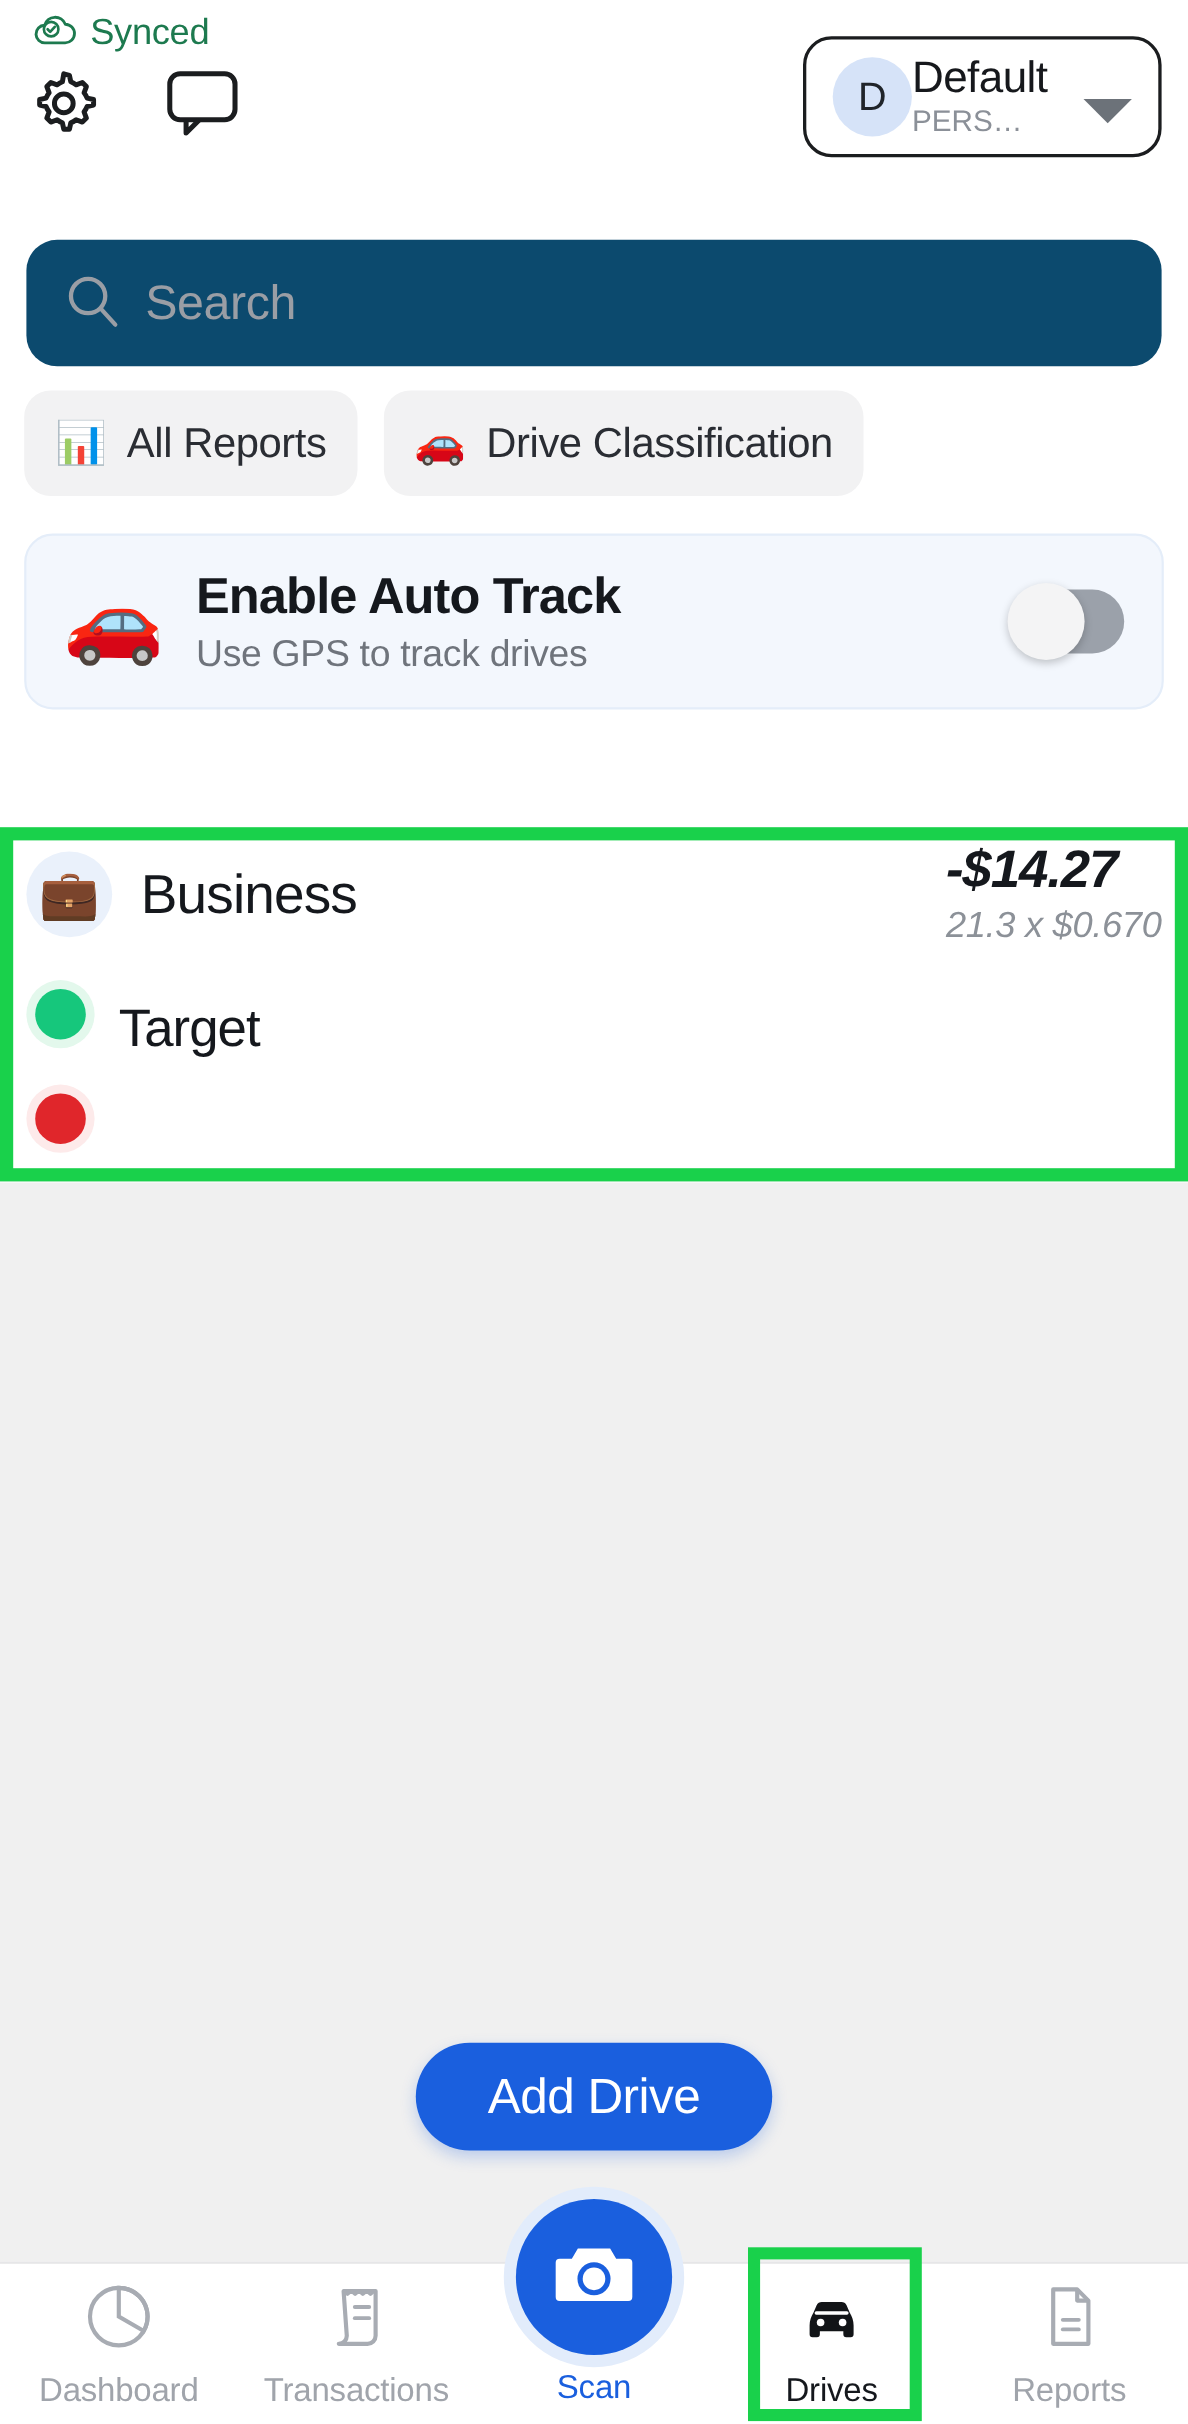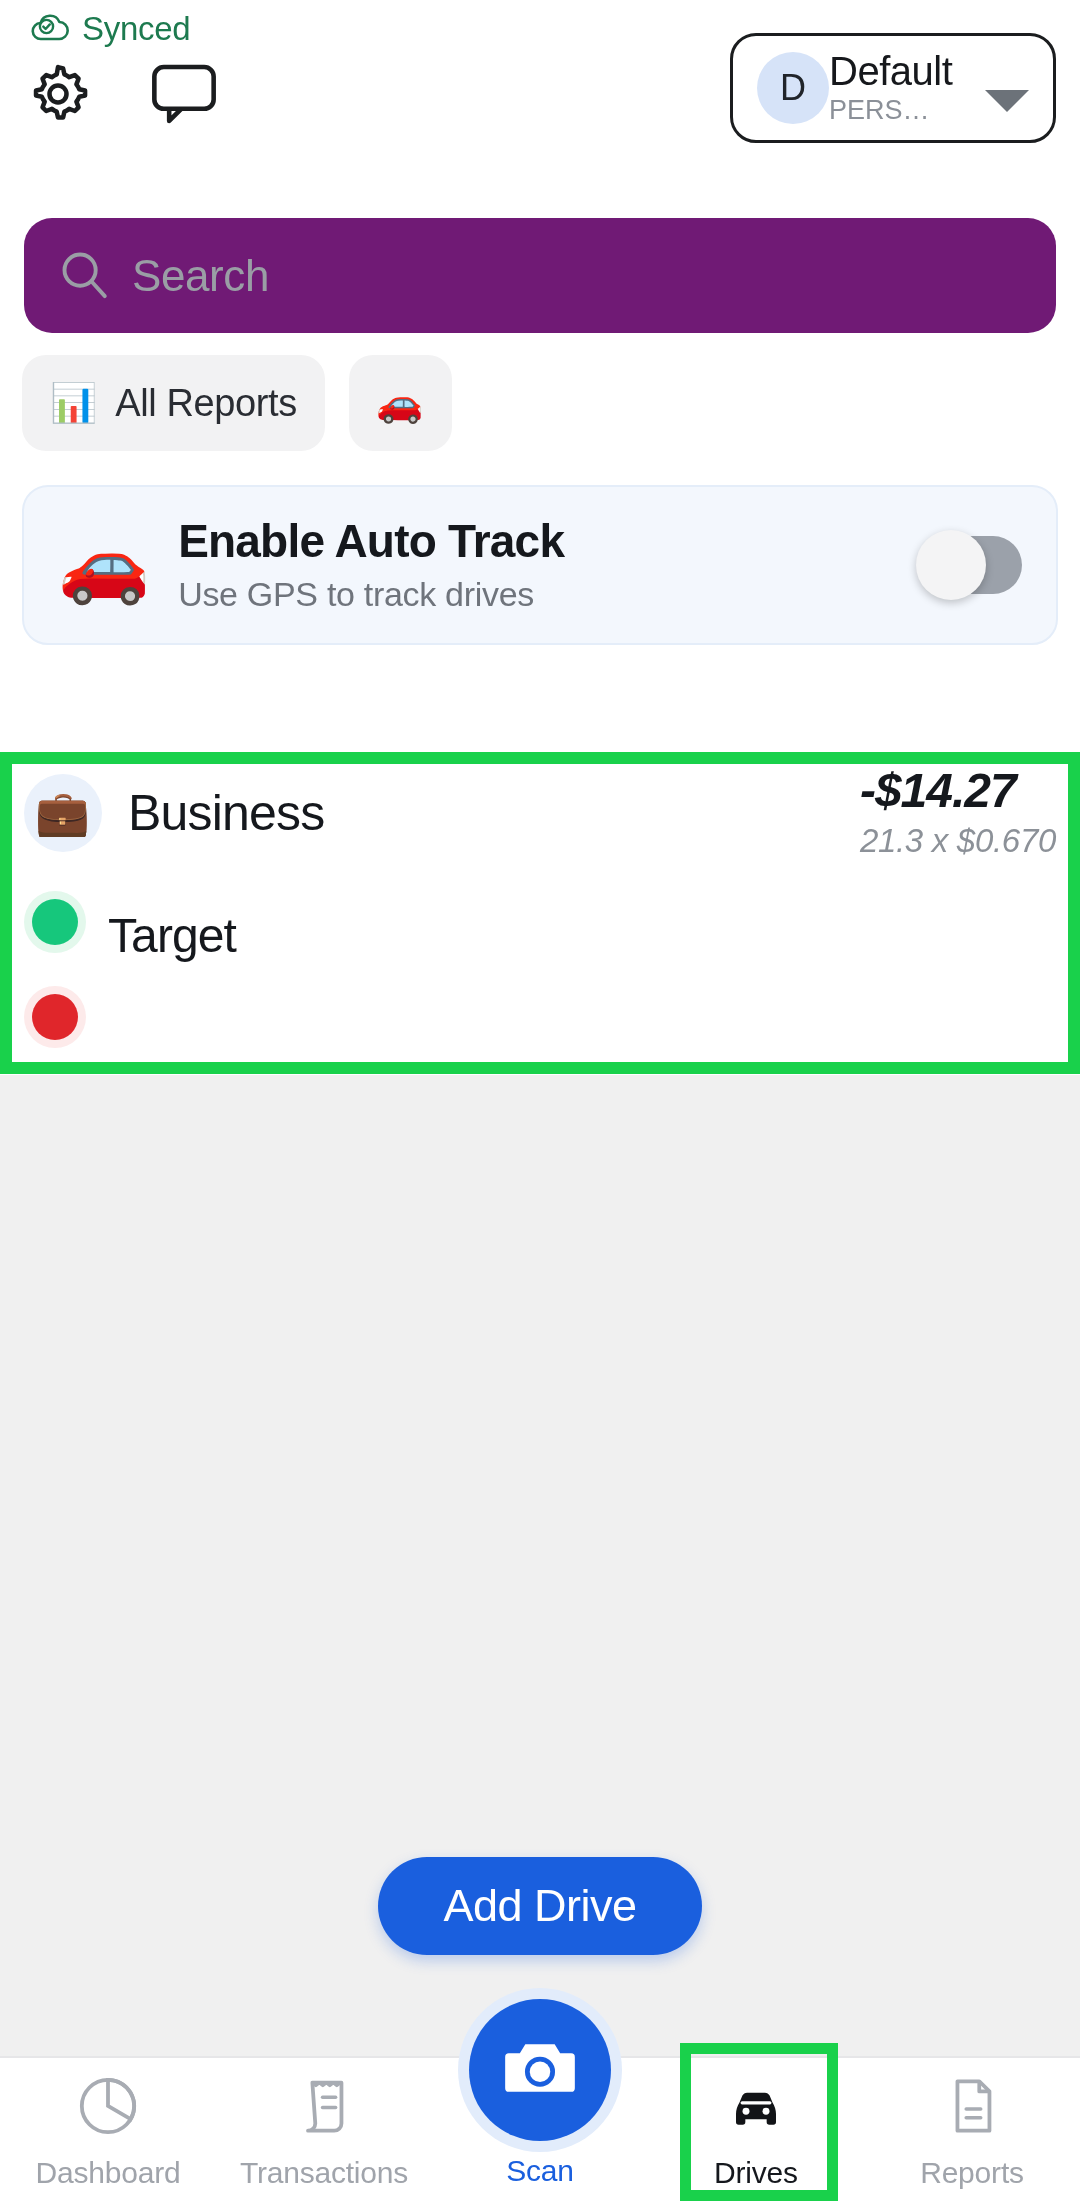--- a/index.html
+++ b/index.html
@@ -68,21 +68,21 @@
     border-left: 22px solid transparent;
     border-right: 22px solid transparent;
     border-top: 22px solid #6c7279;
     margin-right: 24px; margin-top: 26px; flex: 0 0 auto;
   }
 
   
   .search-bar {
     position: absolute; left: 24px; top: 218px;
     width: 1032px; height: 115px;
-    background: #701a75; border-radius: 28px;
+    background: #0c4a6e; border-radius: 28px;
     display: flex; align-items: center; padding-left: 34px;
   }
   .search-ph {
     margin-left: 22px; font-size: 44px; color: #9a9ea5; letter-spacing: -0.4px;
   }
 
   
   .chips {
     position: absolute; left: 22px; top: 355px;
     display: flex; gap: 24px;
@@ -286,20 +286,21 @@
     <span class="search-ph">Search</span>
   </div>
 
   <div class="chips">
     <div class="chip">
       <span class="chip-emoji">📊</span>
       <span class="chip-label">All Reports</span>
     </div>
     <div class="chip">
       <span class="chip-emoji">🚗</span>
+      <span class="chip-label">Drive Classification</span>
     </div>
   </div>
 
   <div class="autotrack">
     <span class="at-emoji">🚗</span>
     <div class="at-text">
       <div class="at-title">Enable Auto Track</div>
       <div class="at-sub">Use GPS to track drives</div>
     </div>
     <div class="toggle">

